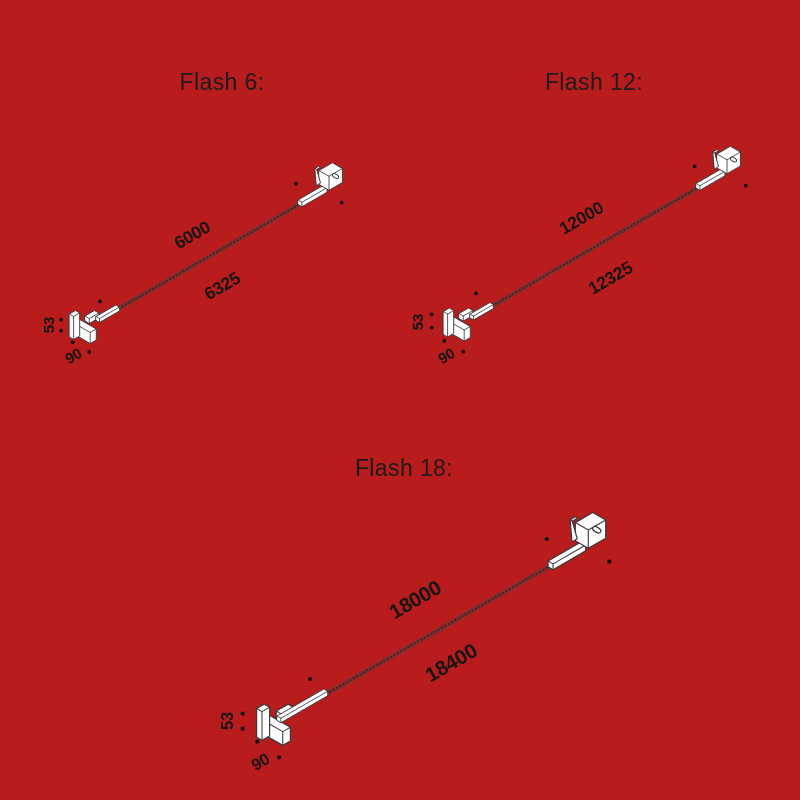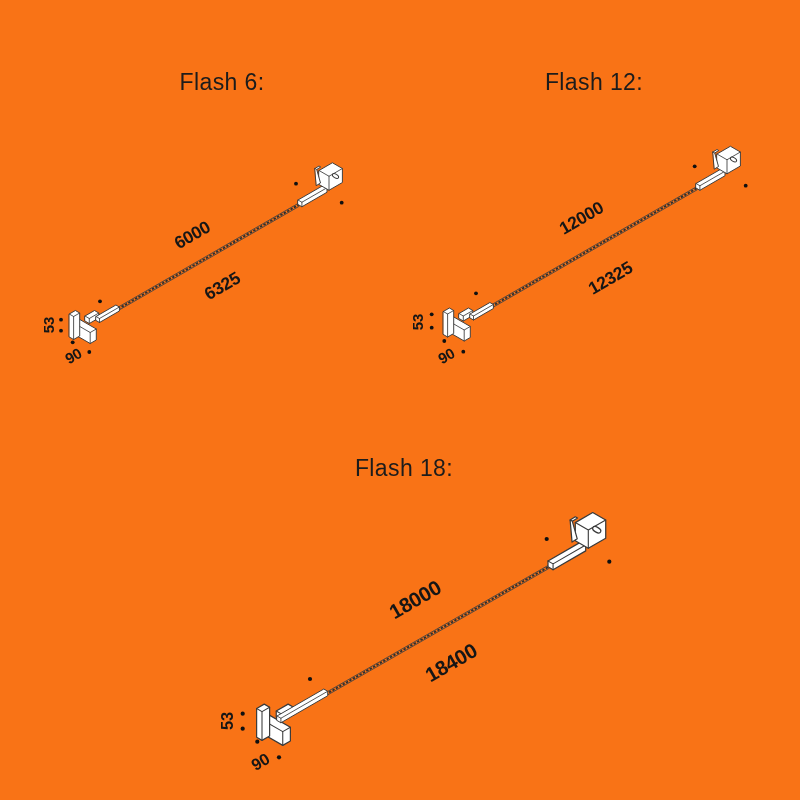--- a/index.html
+++ b/index.html
@@ -1,16 +1,16 @@
 <!DOCTYPE html>
 <html><head>
 <meta charset="utf-8">
 <style>
   html,body{margin:0;padding:0;background:#ffffff;}
-  .page{position:relative;width:800px;height:800px;background:#f97316;overflow:hidden;text-align:right;}
+  .page{position:relative;width:800px;height:800px;background:#b91c1c;overflow:hidden;text-align:right;}
   svg{display:block;}
   svg text{font-family:"Liberation Sans", sans-serif;}
   .fig-title{font-size:23px;font-weight:500;fill:#1c1c1c;letter-spacing:.4px;text-anchor:middle;}
   .dim{font-weight:700;fill:#161616;text-anchor:middle;dominant-baseline:middle;letter-spacing:-.2px;}
   .dim-lg{font-size:17.5px;}
   .dim-sm{font-size:15px;}
   .dim-lg18{font-size:20.5px;}
   .dim-sm18{font-size:16.5px;}
   .part{stroke:#3a3a3a;stroke-width:.95;fill:#ffffff;stroke-linejoin:round;stroke-linecap:round;}
   .edge{stroke:#3a3a3a;stroke-width:.85;fill:none;stroke-linejoin:round;stroke-linecap:round;}

